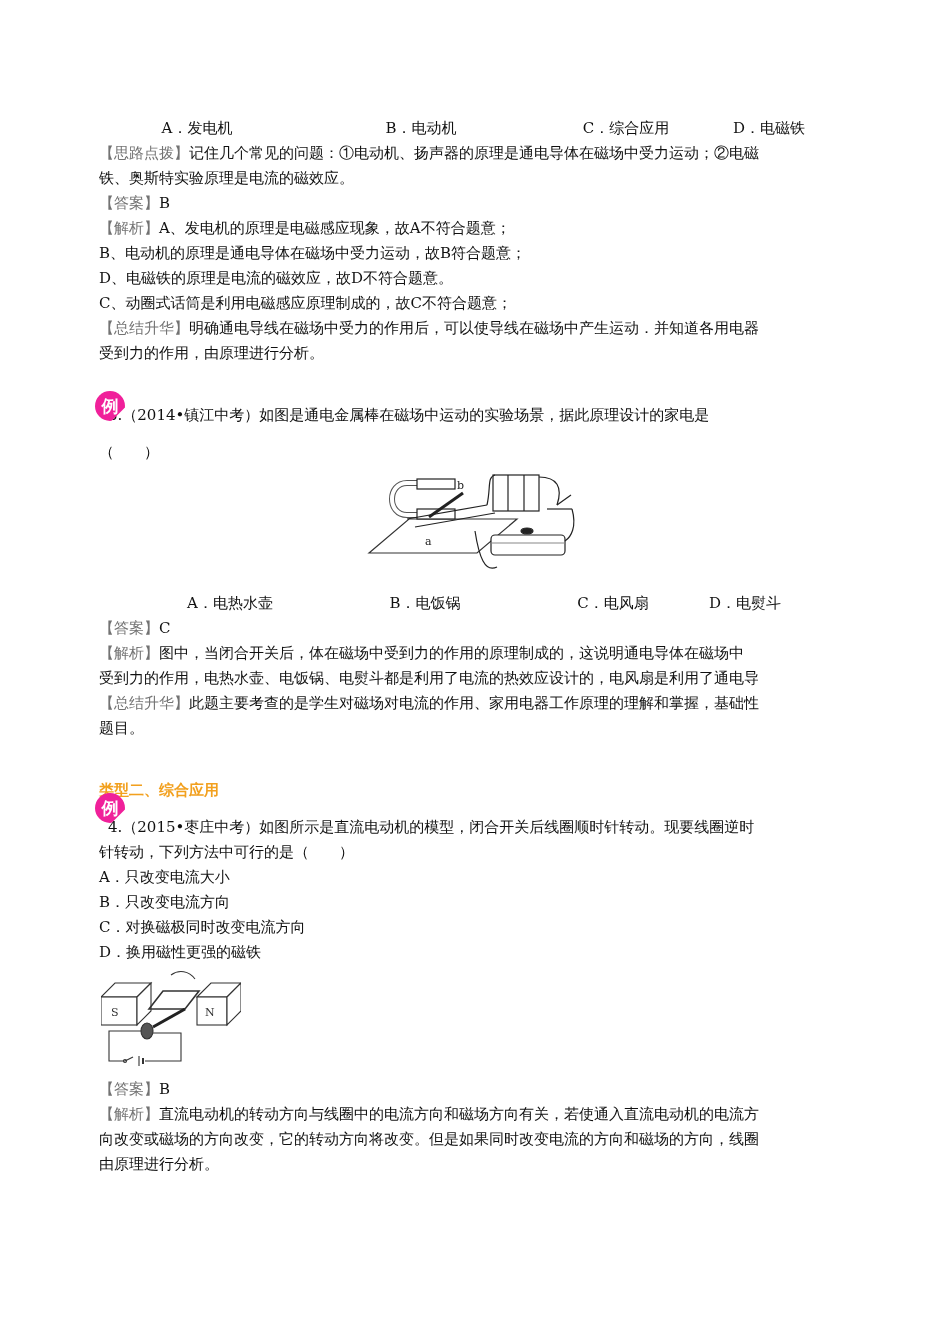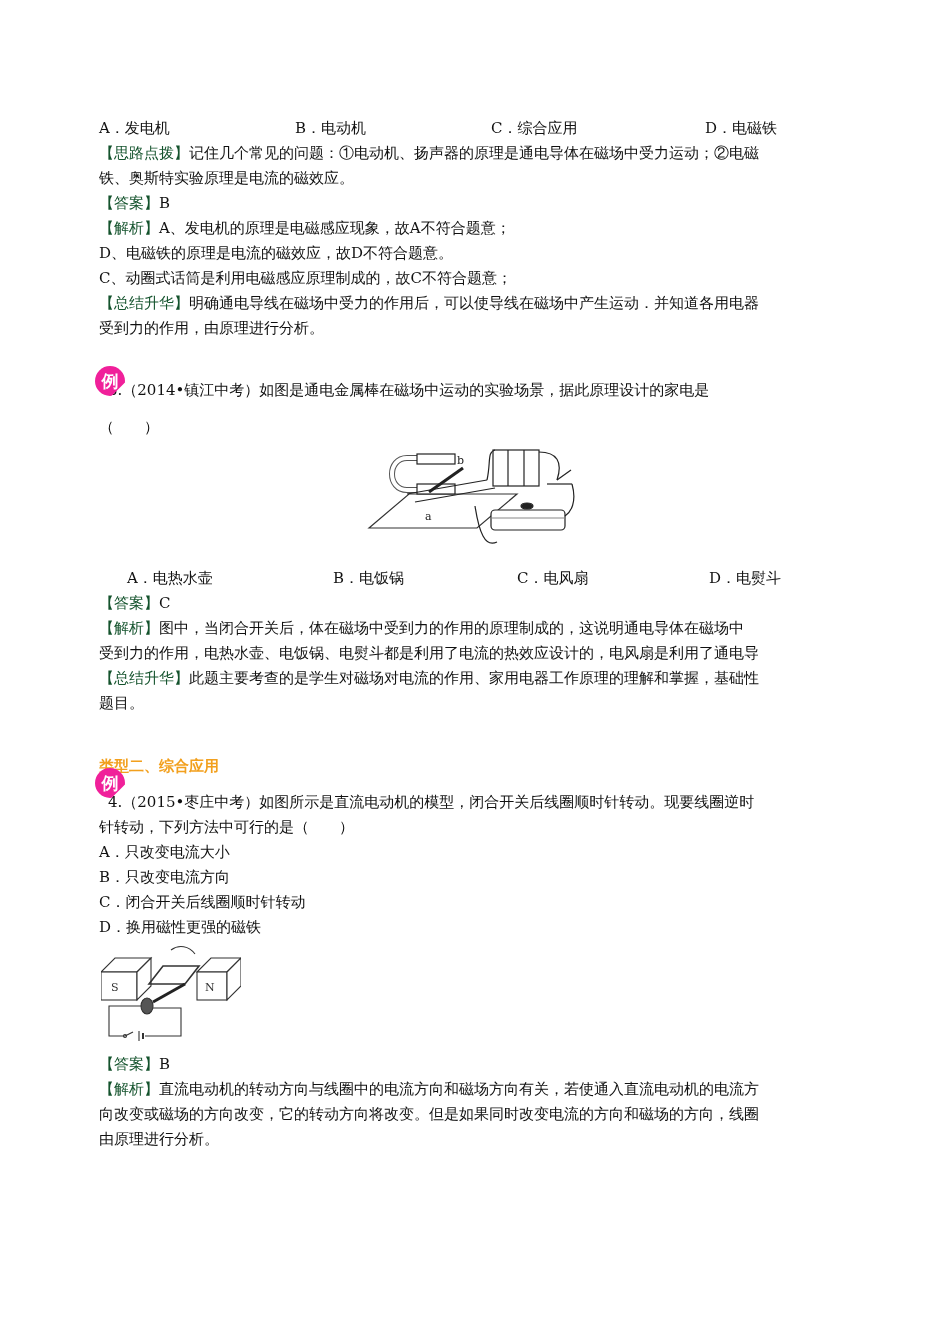--- a/index.html
+++ b/index.html
@@ -4,30 +4,30 @@
 <style>
   html, body { margin: 0; padding: 0; background: #ffffff; }
   body {
     width: 950px; height: 1344px; position: relative; overflow: hidden;
     font-family: "DejaVu Serif", "Liberation Serif", serif;
     color: #111111;
     font-size: 15px;
   }
   .page { position: absolute; left: 99px; top: 116px; width: 752px; }
   .line { line-height: 25px; height: 25px; white-space: nowrap; }
-  .tag { color: #14532d; }
+  .tag { color: #737373; }
   .opts { display: flex; line-height: 25px; height: 25px; }
-  .opts .opt { white-space: nowrap; }
+  .opts .opt { white-space: nowrap; text-align: center; }
   .opts4 .opt:nth-child(1) { width: 196px; }
-  .opts4 .opt:nth-child(2) { width: 196px; }
+  .opts4 .opt:nth-child(2) { width: 196px; margin-left: 28px; }
   .opts4 .opt:nth-child(3) { width: 214px; }
   .opts4b .opt:nth-child(1) { width: 206px; margin-left: 28px; }
   .opts4b .opt:nth-child(2) { width: 184px; }
   .opts4b .opt:nth-child(3) { width: 192px; }
-  .section-title { color: #f2a01e; font-weight: bold; font-family: Liberation Sans, sans-serif; font-size: 15px; line-height: 25px; height: 25px; }
+  .section-title { color: #f2a01e; font-weight: bold; font-family: Liberation Serif, serif; font-size: 15px; line-height: 25px; height: 25px; }
   .badge {
     position: absolute; width: 30px; height: 30px;
     background: #f0209a; border-radius: 50% 50% 50% 4px;
     transform: rotate(0deg);
     color: #fff; font-family: "DejaVu Sans", sans-serif; font-weight: bold;
     font-size: 17px; display: flex; align-items: center; justify-content: center;
     clip-path: polygon(0 0, 100% 0, 100% 55%, 55% 100%, 0 100%);
     border-radius: 50%;
   }
   .q-line { position: relative; }
@@ -46,20 +46,21 @@
   <div class="line">
     <span class="tag">【思路点拨】</span><span>记住几个常见的问题：①电动机、扬声器的原理是通电导体在磁场中受力运动；②电磁</span>
   </div>
   <div class="line">铁、奥斯特实验原理是电流的磁效应。</div>
   <div class="line">
     <span class="tag">【答案】</span><span>B</span>
   </div>
   <div class="line">
     <span class="tag">【解析】</span><span>A、发电机的原理是电磁感应现象，故A不符合题意；</span>
   </div>
+  <div class="line">B、电动机的原理是通电导体在磁场中受力运动，故B符合题意；</div>
   <div class="line">D、电磁铁的原理是电流的磁效应，故D不符合题意。</div>
   <div class="line">C、动圈式话筒是利用电磁感应原理制成的，故C不符合题意；</div>
   <div class="line">
     <span class="tag">【总结升华】</span><span>明确通电导线在磁场中受力的作用后，可以使导线在磁场中产生运动．并知道各用电器</span>
   </div>
   <div class="line">受到力的作用，由原理进行分析。</div>
 
   <div style="height:37px"></div>
 
   <div class="line q-line" style="padding-left:9px;">
@@ -125,21 +126,21 @@
 
   <div class="section-title">类型二、综合应用</div>
 
   <div class="line q-line" style="padding-left:9px; margin-top:12px;">
     <span class="badge" style="left:-4px; top:-22px;">例</span>
     <span>4.（2015•枣庄中考）如图所示是直流电动机的模型，闭合开关后线圈顺时针转动。现要线圈逆时</span>
   </div>
   <div class="line">针转动，下列方法中可行的是（　　）</div>
   <div class="line">A．只改变电流大小</div>
   <div class="line">B．只改变电流方向</div>
-  <div class="line">C．闭合开关后线圈顺时针转动</div>
+  <div class="line">C．对换磁极同时改变电流方向</div>
   <div class="line">D．换用磁性更强的磁铁</div>
 
   <div style="position:relative; height:112px;">
     <svg width="140" height="100" viewBox="0 0 140 100" style="position:absolute; left:2px; top:4px;" fill="none" stroke="#333" stroke-width="1.1">
 
       <polygon points="0,28 14,14 50,14 36,28" fill="#fff"></polygon>
       <rect x="0" y="28" width="36" height="28" fill="#fff"></rect>
       <polygon points="36,28 50,14 50,42 36,56" fill="#fff"></polygon>
       <text x="10" y="47" font-size="11" fill="#333" stroke="none">S</text>
 

